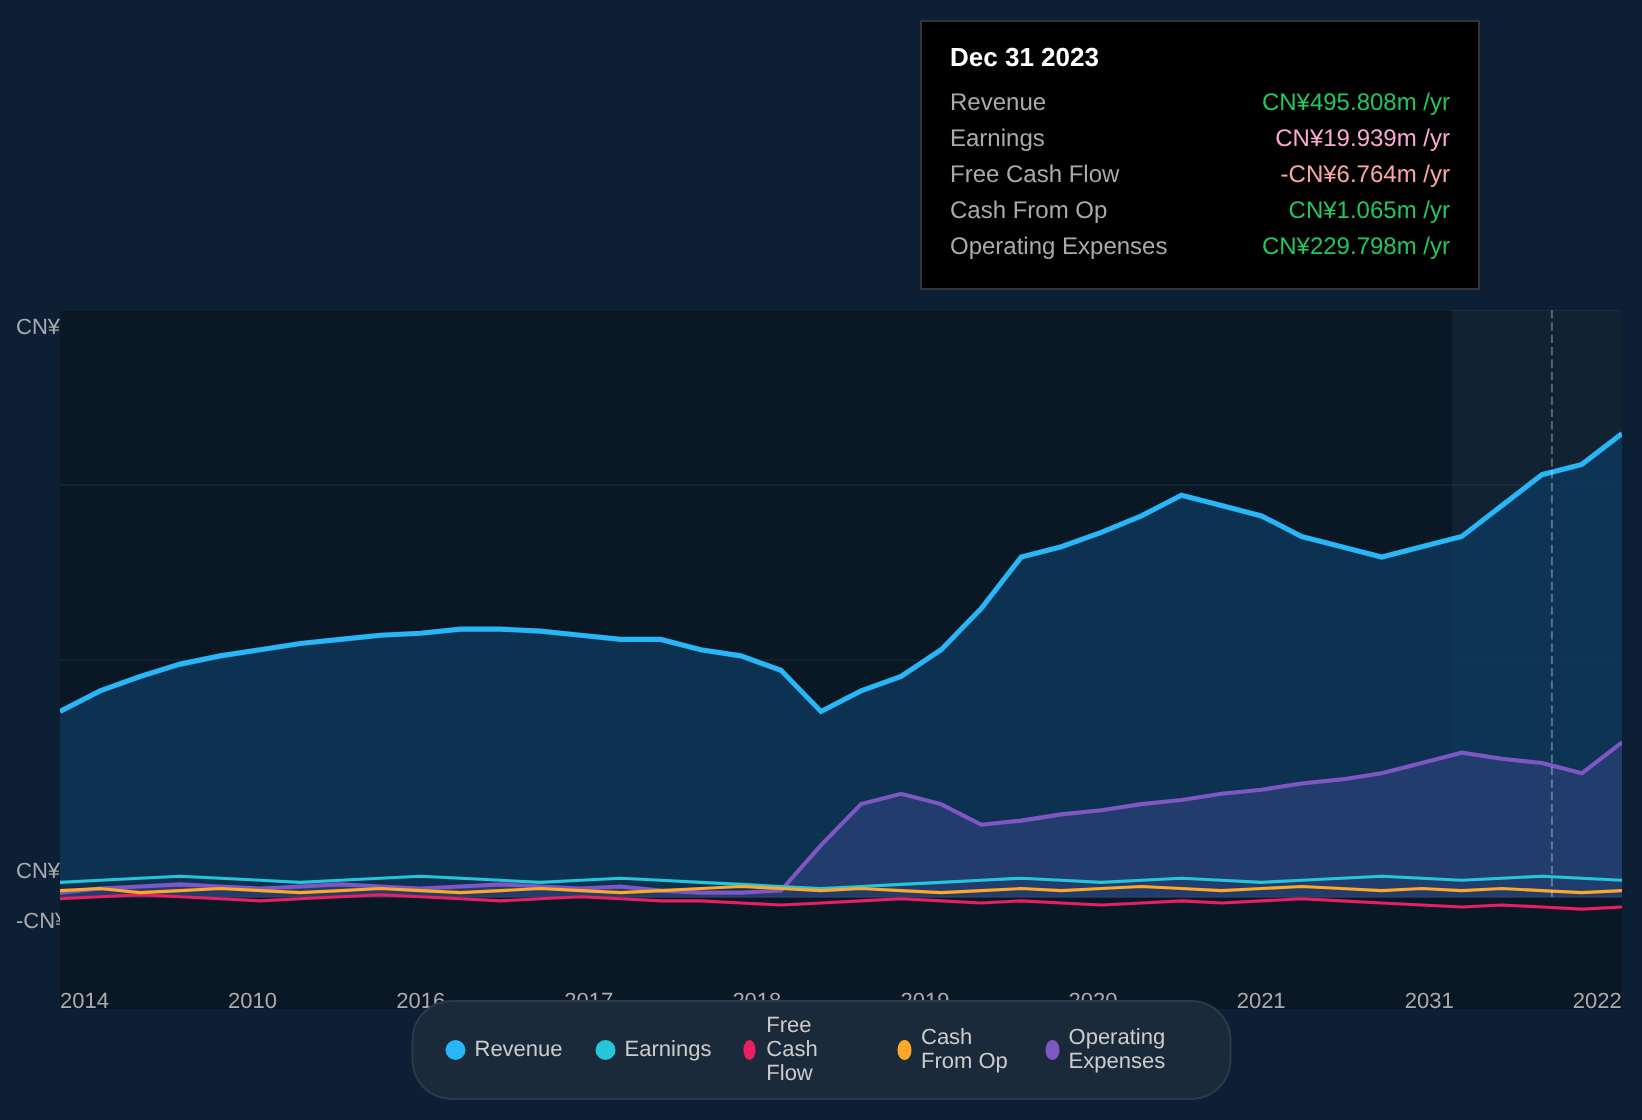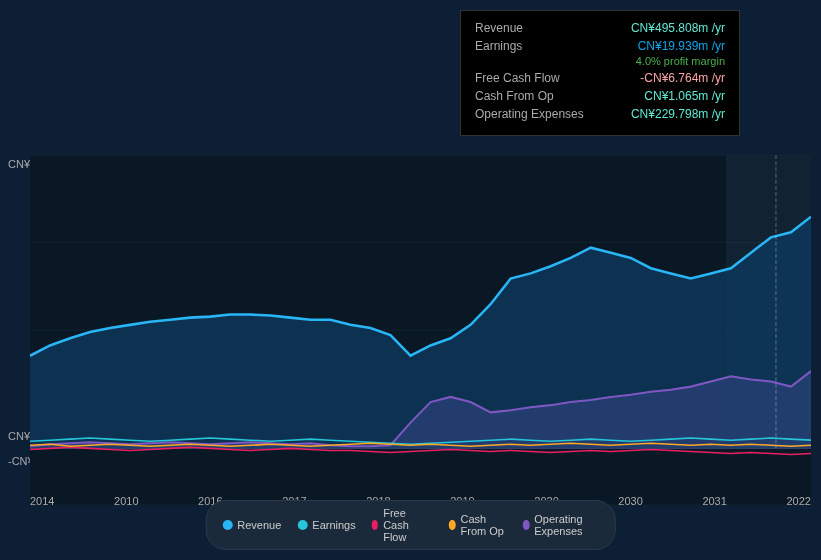--- a/index.html
+++ b/index.html
@@ -50,22 +50,22 @@
       color: #aaa;
       flex: 0 0 130px;
     }
 
     .tooltip-value {
       color: #fff;
       text-align: right;
       flex: 1;
     }
 
-    .tooltip-value.cyan { color: #5eead4; }
-    .tooltip-value.green { color: #0ea5e9; }
+    .tooltip-value.cyan { color: #22c55e; }
+    .tooltip-value.green { color: #f9a8d4; }
     .tooltip-value.red { color: #fca5a5; }
 
     .profit-margin {
       color: #4caf50;
       font-size: 11px;
       text-align: right;
       margin-bottom: 4px;
       margin-top: -2px;
     }
 
@@ -124,29 +124,29 @@
       width: 100%;
       height: 100%;
     }
   </style>
 </head>
 <body>
 
 <div class="chart-container">
 
   <div class="tooltip">
+    <div class="tooltip-title">Dec 31 2023</div>
     <div class="tooltip-row">
       <span class="tooltip-label">Revenue</span>
       <span class="tooltip-value cyan">CN¥495.808m /yr</span>
     </div>
     <div class="tooltip-row">
       <span class="tooltip-label">Earnings</span>
       <span class="tooltip-value green">CN¥19.939m /yr</span>
     </div>
-    <div class="profit-margin">4.0% profit margin</div>
     <div class="tooltip-row">
       <span class="tooltip-label">Free Cash Flow</span>
       <span class="tooltip-value red">-CN¥6.764m /yr</span>
     </div>
     <div class="tooltip-row">
       <span class="tooltip-label">Cash From Op</span>
       <span class="tooltip-value cyan">CN¥1.065m /yr</span>
     </div>
     <div class="tooltip-row">
       <span class="tooltip-label">Operating Expenses</span>
@@ -202,21 +202,21 @@
   </div>
 
   <div style="position: absolute; bottom: 53px; left: 30px; right: 10px; display: flex; justify-content: space-between;">
     <span class="x-label">2014</span>
     <span class="x-label">2010</span>
     <span class="x-label">2016</span>
     <span class="x-label">2017</span>
     <span class="x-label">2018</span>
     <span class="x-label">2019</span>
     <span class="x-label">2020</span>
-    <span class="x-label">2030</span>
+    <span class="x-label">2021</span>
     <span class="x-label">2031</span>
     <span class="x-label">2022</span>
   </div>
 
   <div class="legend">
     <div class="legend-item">
       <div class="legend-dot" style="background:#29b6f6;"></div>
       <span>Revenue</span>
     </div>
     <div class="legend-item">

